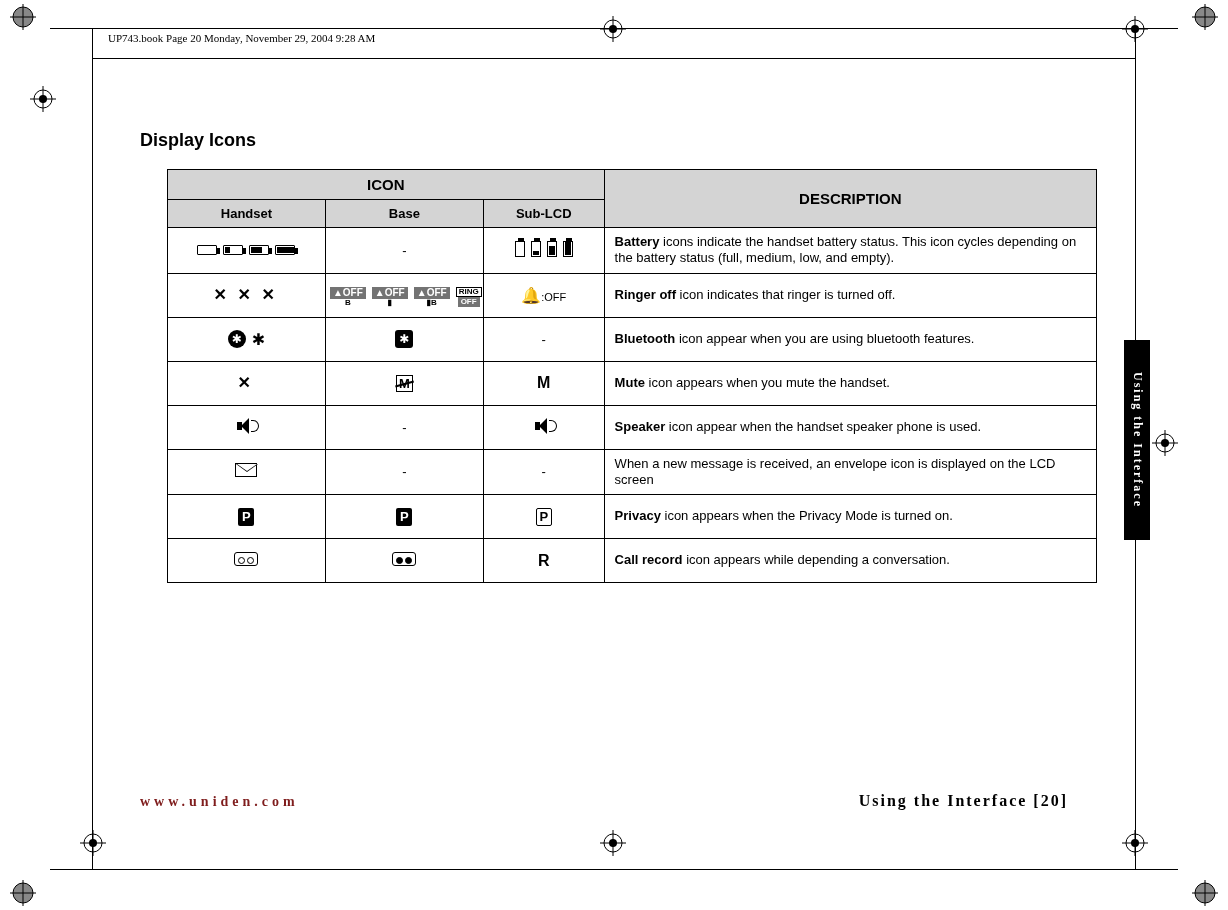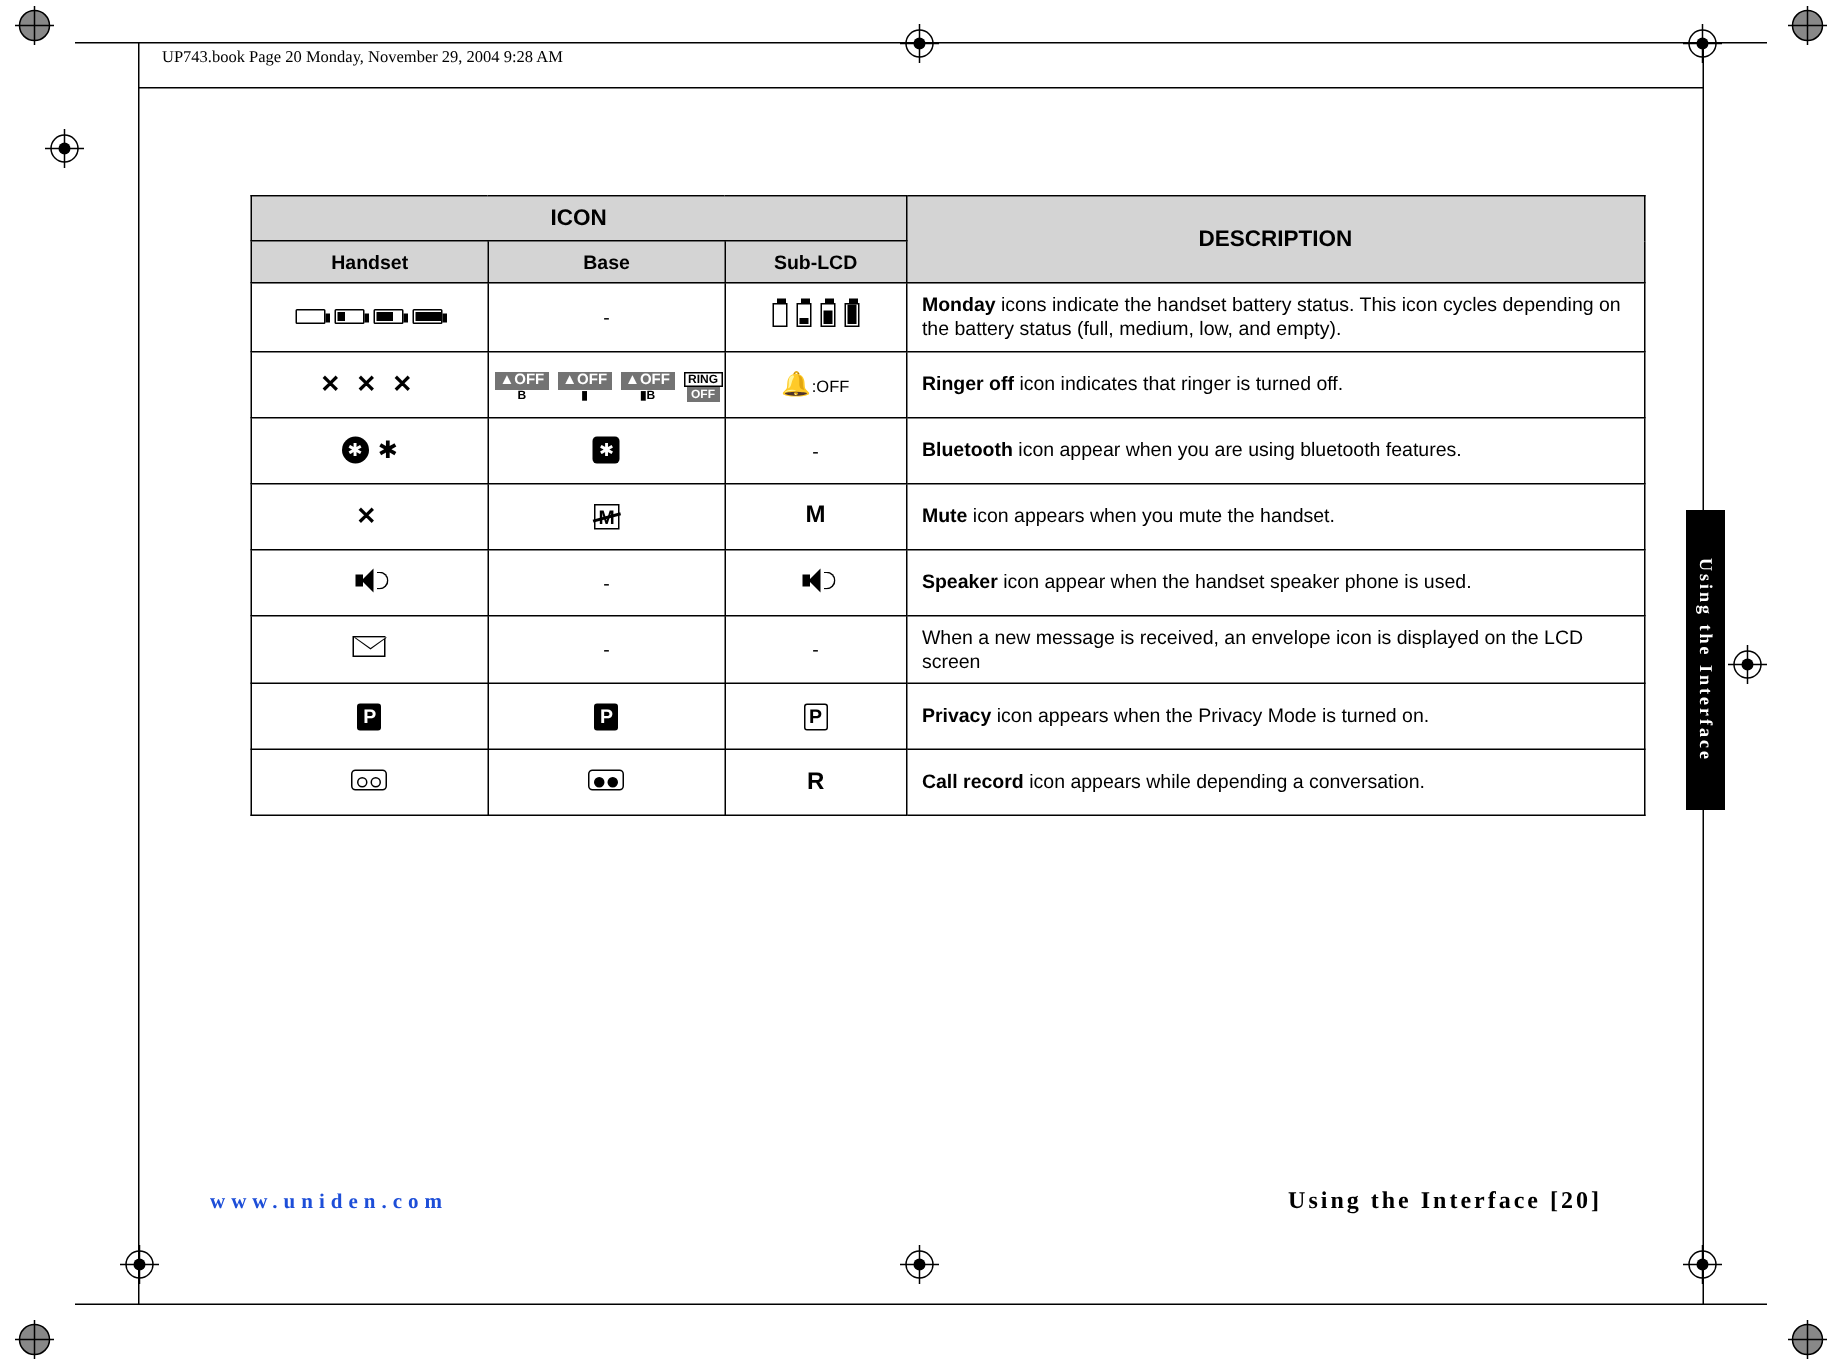--- a/index.html
+++ b/index.html
@@ -74,21 +74,21 @@
   .b { font-weight: bold; }
 
   .footer-left {
     position: absolute;
     left: 140px;
     bottom: 100px;
     font-family: Georgia, serif;
     font-weight: bold;
     letter-spacing: 4px;
     font-size: 14px;
-    color: #1d4ed8;
+    color: #7f1d1d;
   }
   .footer-right {
     position: absolute;
     right: 160px;
     bottom: 100px;
     font-family: Georgia, serif;
     font-weight: bold;
     letter-spacing: 2px;
     font-size: 16px;
   }
@@ -220,20 +220,21 @@
 <div class="crop-line crop-h" style="bottom:40px;left:50px;right:50px"></div>
 <div class="crop-line crop-v" style="top:28px;bottom:40px;left:92px"></div>
 <div class="crop-line crop-v" style="top:28px;bottom:40px;right:92px"></div>
 <div class="crop-line crop-h" style="top:58px;left:92px;right:92px"></div>
 
 <div class="page-header">UP743.book  Page 20  Monday, November 29, 2004  9:28 AM</div>
 
 <div class="side-tab">Using the Interface</div>
 
 <div class="content">
+  <div class="section-title">Display Icons</div>
 
   <table class="icons">
     <colgroup>
       <col style="width:17%">
       <col style="width:17%">
       <col style="width:13%">
       <col style="width:53%">
     </colgroup>
     <thead>
       <tr>
@@ -275,21 +276,21 @@
                 <span class="fill" style="height:4px"></span>
               </span>
             <span class="batt-v">
                 <span class="fill" style="height:9px"></span>
               </span>
             <span class="batt-v">
                 <span class="fill" style="height:13px"></span>
               </span>
           </span>
         </td>
-        <td class="desc"><span class="b">Monday</span><span> icons indicate the handset battery status. This icon cycles depending on the battery status (full, medium, low, and empty).</span></td>
+        <td class="desc"><span class="b">Battery</span><span> icons indicate the handset battery status. This icon cycles depending on the battery status (full, medium, low, and empty).</span></td>
       </tr>
 
       <tr>
         <td class="icon-cell">
           <span class="glyphs">
             <span class="mic-x"></span>
             <span class="mic-x"></span>
             <span class="mic-x"></span>
           </span>
         </td>

